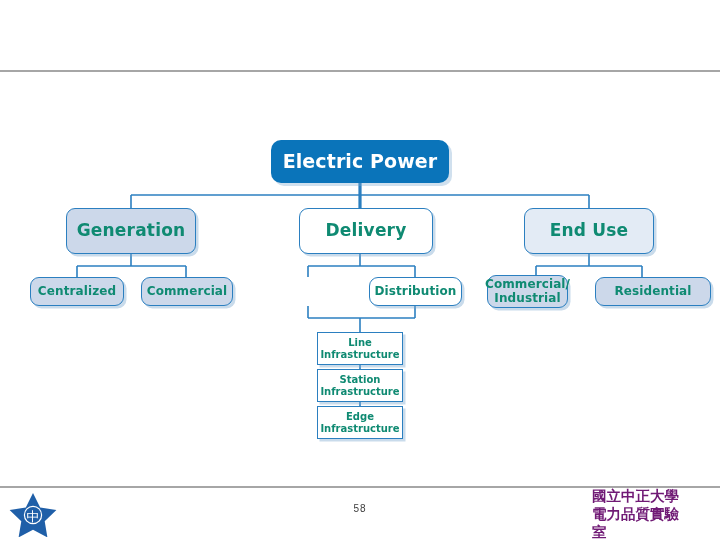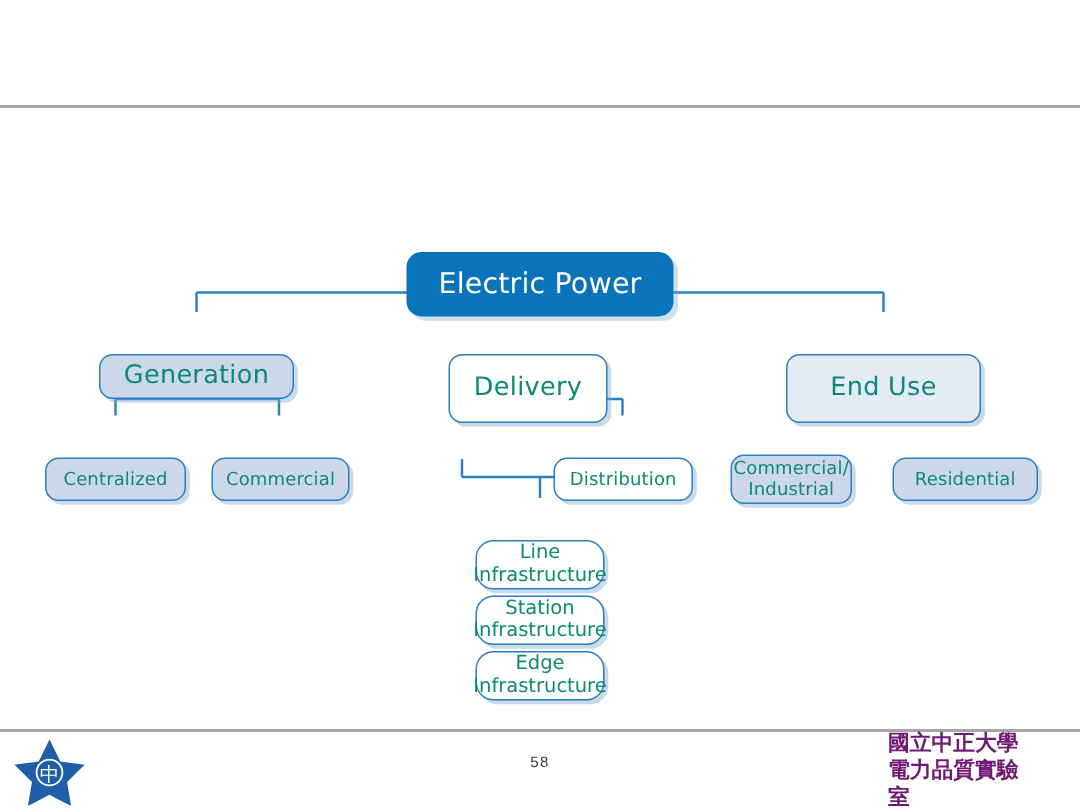--- a/index.html
+++ b/index.html
@@ -76,43 +76,42 @@
   .node {
     position: absolute;
     box-sizing: border-box;
     border: 1.4px solid #2b7fc0;
     border-radius: 9px;
     display: flex;
     align-items: center;
     justify-content: center;
     text-align: right;
     color: #0f8a72;
-    font-weight: normal;
+    font-weight: bold;
     font-family: "DejaVu Sans", sans-serif;
     box-shadow: 2.5px 2.5px 0 rgba(120, 165, 205, 0.40);
     background: #ffffff;
     line-height: 1.02;
-    margin-top: 28px;
   }
   .node.fill-light { background: #ccd8ea; }
   .node.fill-pale  { background: #e3ebf5; }
 
   .node.root {
     background: #0a74ba;
     border: none;
     border-radius: 10px;
     color: #ffffff;
     font-size: 19px;
     letter-spacing: 0.1px;
     box-shadow: 3px 3px 0 rgba(120, 165, 205, 0.35);
   }
 
   .node.lvl2  { font-size: 17px; letter-spacing: 0.2px; }
   .node.lvl3  { font-size: 12px; letter-spacing: 0.1px; }
-  .node.lvl4  { font-size: 13px; letter-spacing: 0px; border-radius: 12px; }
+  .node.lvl4  { font-size: 10px; letter-spacing: 0px; border-radius: 0; }
   .node.two-line { line-height: 1.14; }
 </style>
 </head>
 <body>
 
 <div class="rule rule-top"></div>
 <div class="rule rule-bottom"></div>
 
 <div id="diagram">
 
@@ -149,25 +148,25 @@
 
       <line x1="360" y1="245" x2="360" y2="254"></line>
       <line x1="360" y1="282" x2="360" y2="291"></line>
     </g>
   </svg>
 
   <div class="node root" style="left:271px;top:20px;width:178px;height:43px;">
     <span>Electric Power</span>
   </div>
 
-  <div class="node lvl2 fill-light" style="left:66px;top:88px;width:130px;height:30px;">
+  <div class="node lvl2 fill-light" style="left:66px;top:88px;width:130px;height:46px;">
     <span>Generation</span>
   </div>
 
-  <div class="node lvl2" style="left:299px;top:88px;width:106px;height:46px;">
+  <div class="node lvl2" style="left:299px;top:88px;width:134px;height:46px;">
     <span>Delivery</span>
   </div>
 
   <div class="node lvl2 fill-pale" style="left:524px;top:88px;width:130px;height:46px;">
     <span>End Use</span>
   </div>
 
   <div class="node lvl3 fill-light" style="left:30px;top:157px;width:94px;height:29px;">
     <span>Centralized</span>
   </div>
@@ -179,21 +178,21 @@
 
   <div class="node lvl3" style="left:369px;top:157px;width:93px;height:29px;">
     <span>Distribution</span>
   </div>
 
   <div class="node lvl3 two-line fill-light" style="left:487px;top:155px;width:81px;height:33px;flex-direction:column;">
     <span>Commercial/</span>
     <span>Industrial</span>
   </div>
 
-  <div class="node lvl3 fill-light" style="left:595px;top:157px;width:97px;height:29px;">
+  <div class="node lvl3 fill-light" style="left:595px;top:157px;width:116px;height:29px;">
     <span>Residential</span>
   </div>
 
   <div class="node lvl4 two-line" style="left:317px;top:212px;width:86px;height:33px;flex-direction:column;">
     <span>Line</span>
     <span>Infrastructure</span>
   </div>
 
   <div class="node lvl4 two-line" style="left:317px;top:249px;width:86px;height:33px;flex-direction:column;">
     <span>Station</span>

